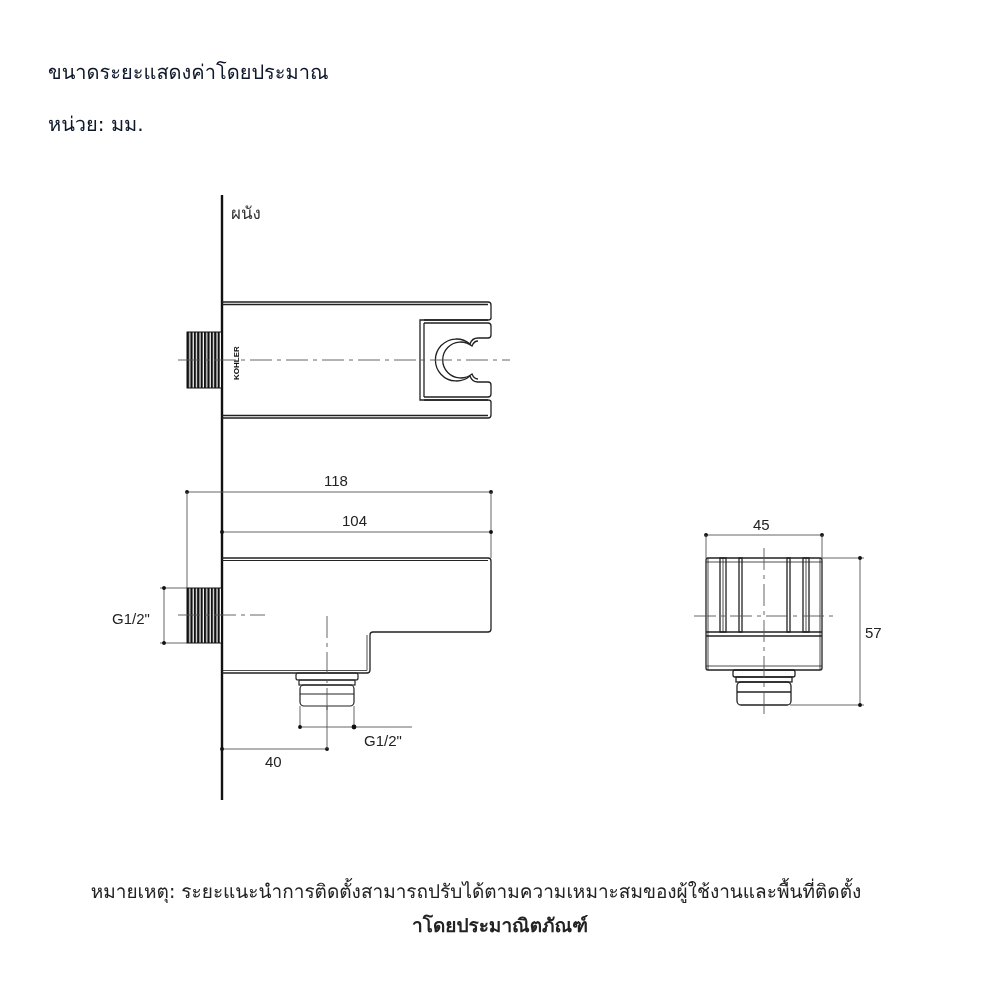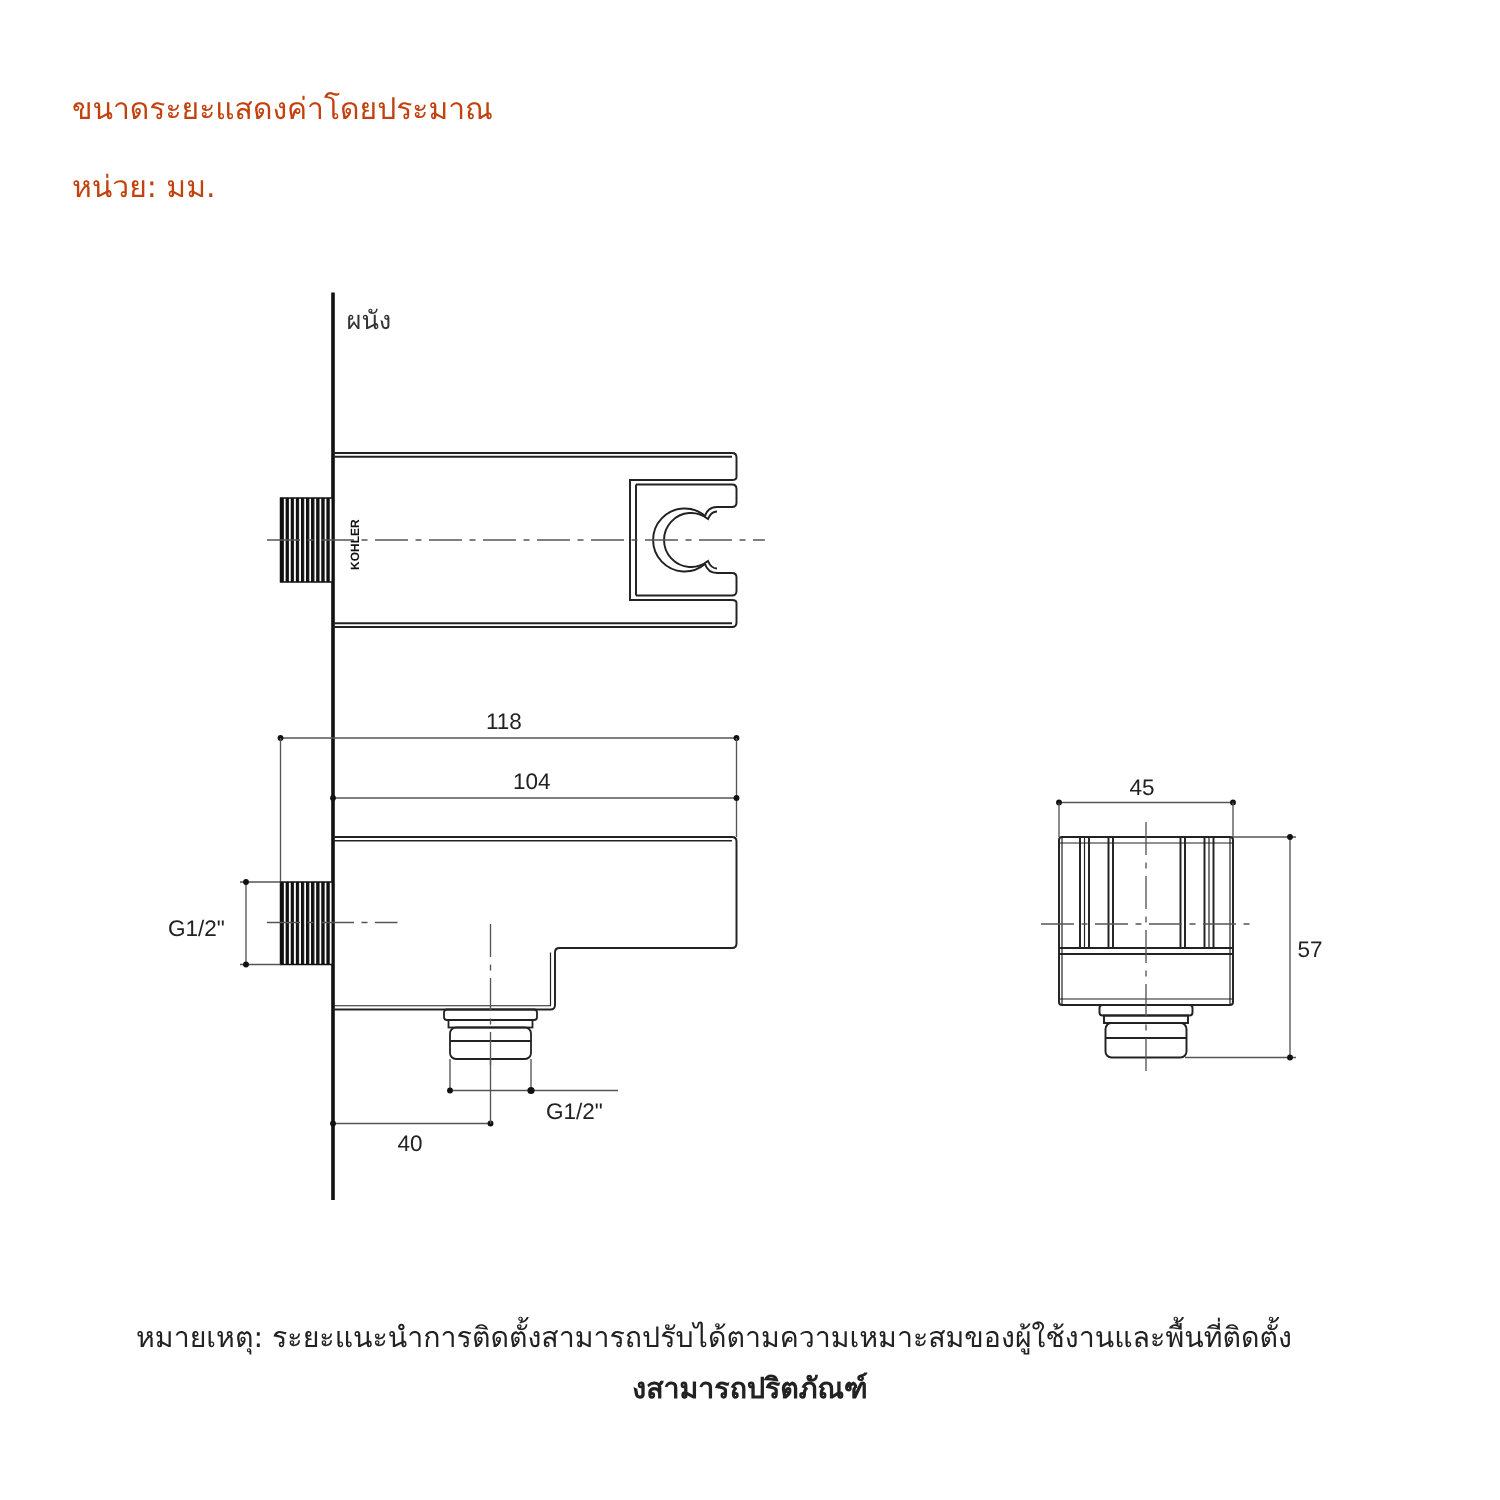--- a/index.html
+++ b/index.html
@@ -1,18 +1,18 @@
 <!DOCTYPE html>
 <html><head>
 <meta charset="utf-8">
 <style>
   html, body { margin: 0; padding: 0; background: #ffffff; }
   body { width: 1000px; height: 1000px; position: relative; overflow: hidden;
          font-family: "DejaVu Sans", "Liberation Sans", sans-serif; color: #222; }
-  .hdr { position: absolute; left: 48px; font-size: 20px; color: #c2410c; line-height: 1; text-align: right; }
+  .hdr { position: absolute; left: 48px; font-size: 20px; color: #0f172a; line-height: 1; text-align: right; }
   #hdr1 { top: 62px; }
   #hdr2 { top: 114px; }
   svg#drawing { position: absolute; left: 0; top: 0; }
   .lbl { font-family: "Liberation Sans", "DejaVu Sans", sans-serif; font-size: 15px; fill: #222; }
   .wall-lbl { font-family: "DejaVu Sans", sans-serif; font-size: 17px; fill: #333; }
   .brand { font-family: "Liberation Sans", sans-serif; font-size: 8px; font-weight: bold; fill: #111; }
   .note { position: absolute; left: 0; width: 1000px; text-align: center; font-size: 19px; color: #222; }
   #note1 { top: 876px; left: -24px; }
   #note2 { top: 910px; font-weight: bold; }
 </style>
@@ -134,13 +134,13 @@
       <rect x="737" y="682" width="54" height="23" rx="4"></rect>
       <line x1="737" y1="692" x2="791" y2="692"></line>
     </g>
 
     <line x1="764" y1="548" x2="764" y2="716" stroke="#555" stroke-width="0.9" stroke-dasharray="22 5 4 5"></line>
     <line x1="694" y1="616" x2="835" y2="616" stroke="#555" stroke-width="0.9" stroke-dasharray="22 5 4 5"></line>
   </g>
 </svg>
 
 <div class="note" id="note1">หมายเหตุ: ระยะแนะนำการติดตั้งสามารถปรับได้ตามความเหมาะสมของผู้ใช้งานและพื้นที่ติดตั้ง</div>
-<div class="note" id="note2">งสามารถปริตภัณฑ์</div>
+<div class="note" id="note2">าโดยประมาณิตภัณฑ์</div>
 
 </body></html>

